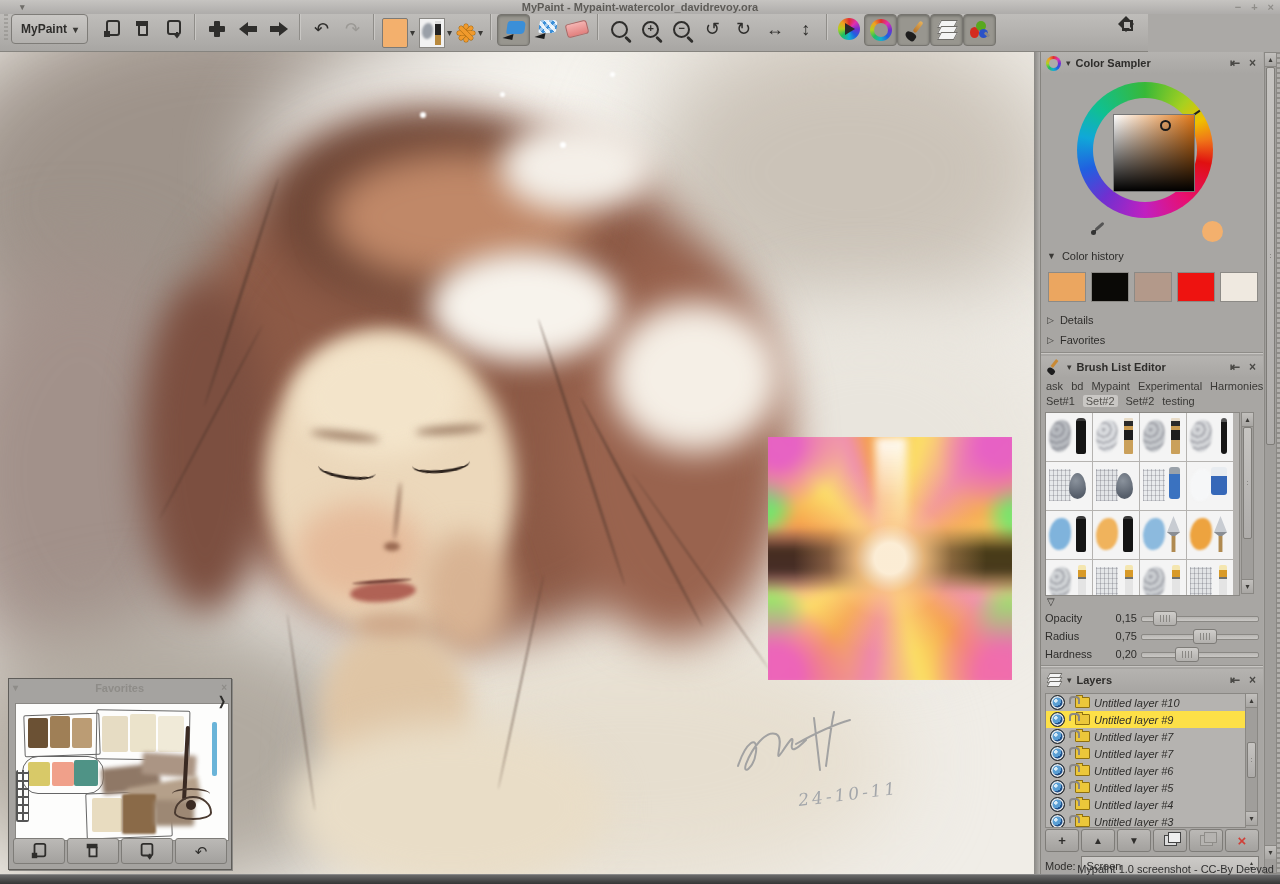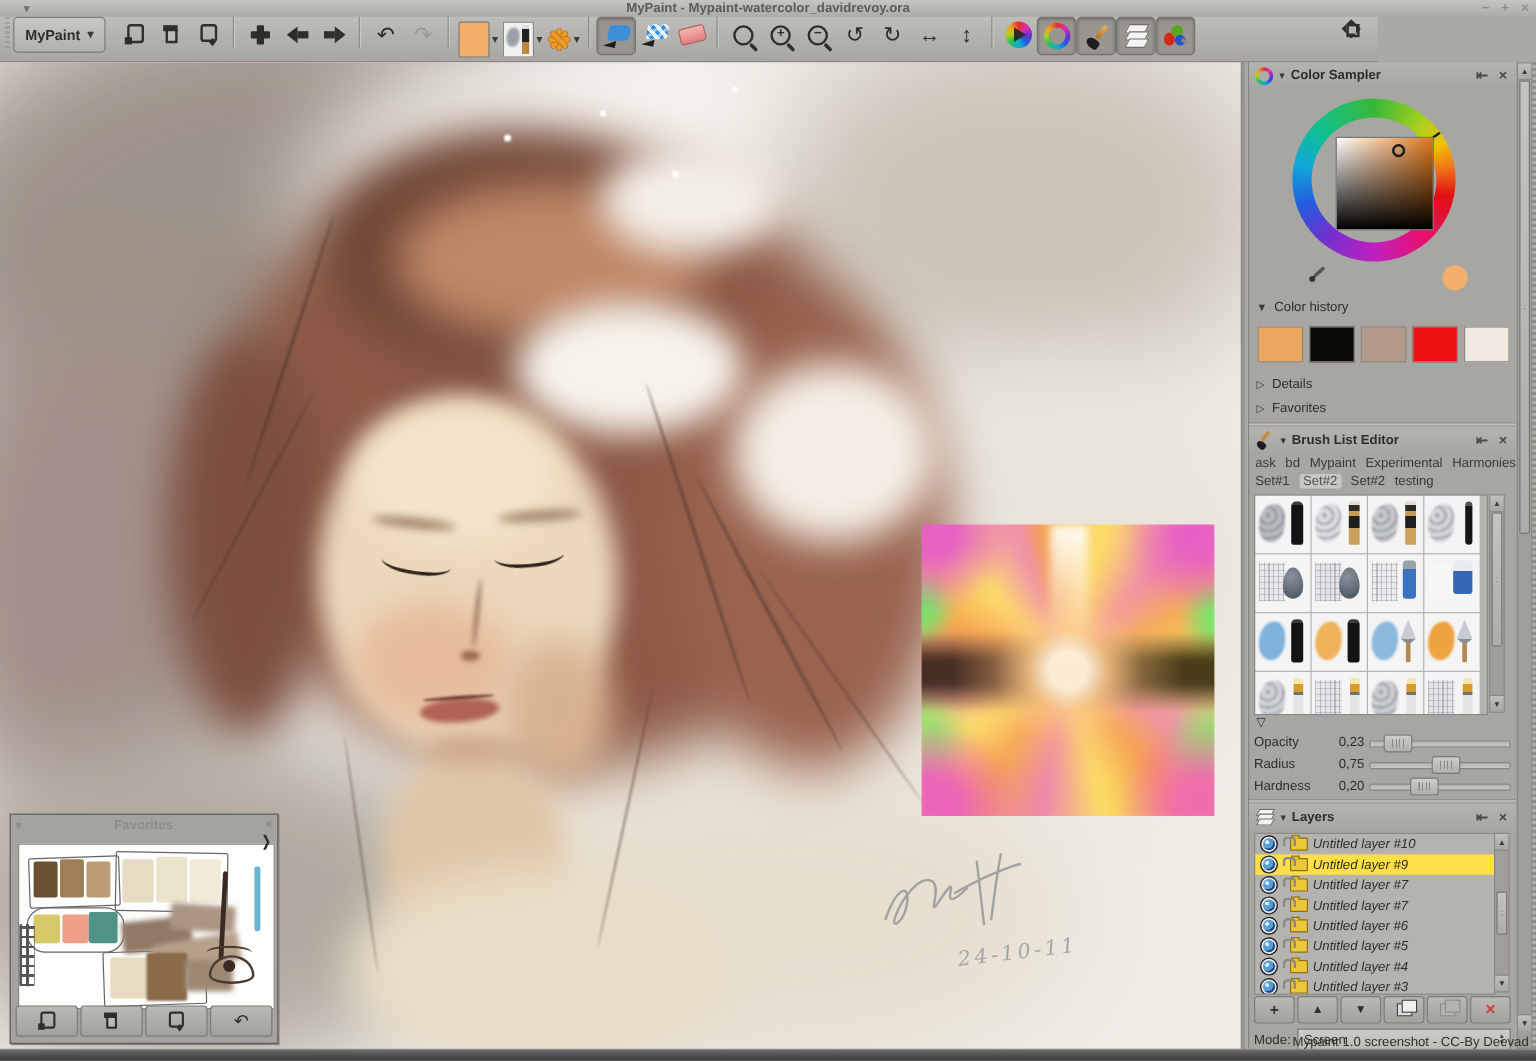--- a/index.html
+++ b/index.html
@@ -716,21 +716,21 @@
       <div class="sb-btn bottom" style="position:absolute;bottom:0;left:0;right:0">▾</div>
     </div>
   </div>
 
   <div class="expander">▽</div>
 
   <div>
 
       <div class="slider-row">
         <span class="lb">Opacity</span>
-        <span class="val">0,23</span>
+        <span class="val">0,15</span>
         <span class="track-wrap">
           <span class="track"></span>
           <span class="handle" style="left: 10%;"></span>
         </span>
       </div>
 
       <div class="slider-row">
         <span class="lb">Radius</span>
         <span class="val">0,75</span>
         <span class="track-wrap">

